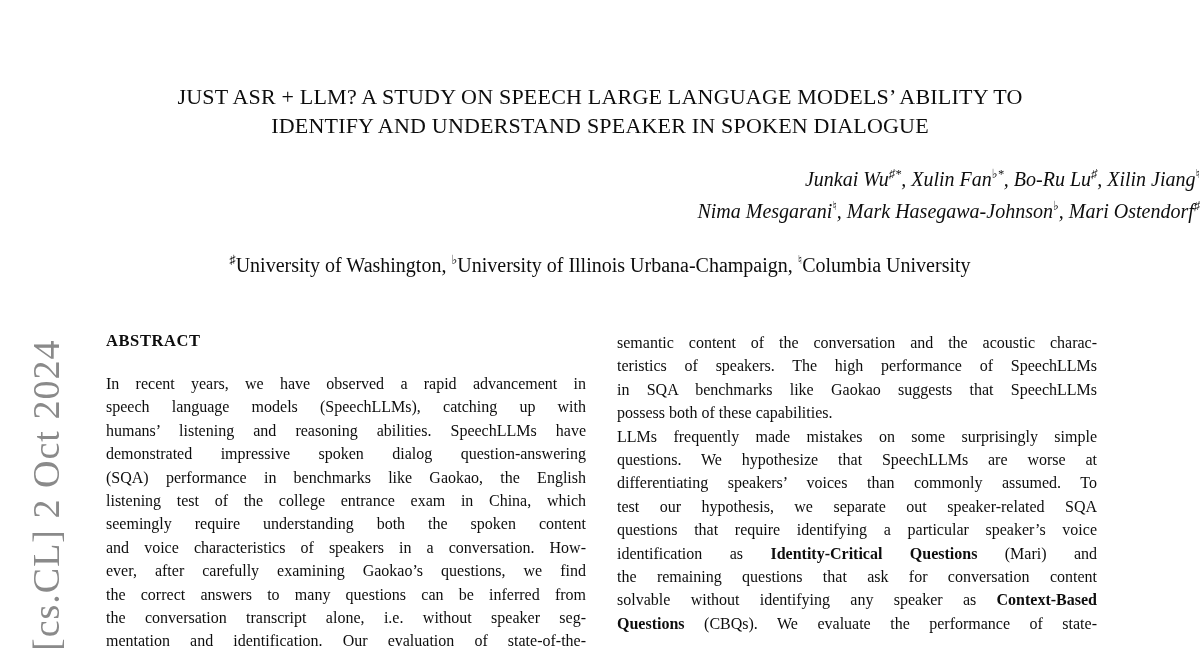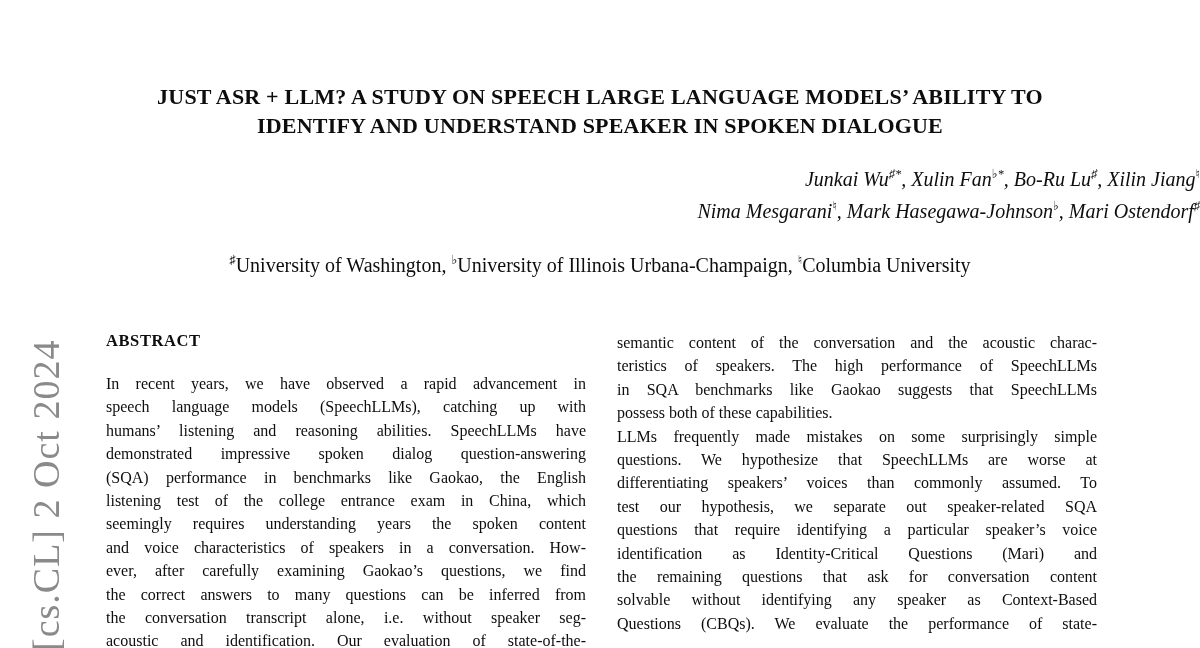--- a/index.html
+++ b/index.html
@@ -22,21 +22,21 @@
     transform: rotate(180deg);
     font-size: 38px;
     letter-spacing: 1px;
     color: #8a8a8a;
     white-space: nowrap;
     line-height: 48px;
   }
   .title {
     padding-top: 82px;
     text-align: center;
-    font-weight: bold;
+    font-weight: normal;
     font-size: 22px;
     line-height: 29px;
     letter-spacing: 0.2px;
   }
   .authors {
     margin-top: 23px;
     text-align: right;
     font-style: italic;
     font-size: 20px;
     line-height: 32px;
@@ -62,21 +62,21 @@
     text-align: left;
     font-weight: bold;
     font-size: 16.5px;
     line-height: 19px;
     margin-bottom: 22px;
     letter-spacing: 0.6px;
   }
   .line { text-align: justify; text-align-last: justify; }
   .line.end { text-align: center; text-align-last: left; }
   .line.indent { text-indent: 17px; }
-  .bold { font-weight: normal; }
+  .bold { font-weight: bold; }
   sup { font-size: 62%; line-height: 0; }
 </style>
 </head>
 <body>
 
 <div class="page">
 
   <div class="watermark">[cs.CL]  2 Oct 2024</div>
 
   <div class="title">
@@ -94,26 +94,26 @@
   <div class="columns">
     <div class="col">
       <div class="abstract-heading">ABSTRACT</div>
       <div>
           <div class="line"><span>In recent years, we have observed a rapid advancement in</span></div>
           <div class="line"><span>speech language models (SpeechLLMs), catching up with</span></div>
           <div class="line"><span>humans’ listening and reasoning abilities. SpeechLLMs have</span></div>
           <div class="line"><span>demonstrated impressive spoken dialog question-answering</span></div>
           <div class="line"><span>(SQA) performance in benchmarks like Gaokao, the English</span></div>
           <div class="line"><span>listening test of the college entrance exam in China, which</span></div>
-          <div class="line"><span>seemingly requires understanding years the spoken content</span></div>
+          <div class="line"><span>seemingly require understanding both the spoken content</span></div>
           <div class="line"><span>and voice characteristics of speakers in a conversation. How-</span></div>
           <div class="line"><span>ever, after carefully examining Gaokao’s questions, we find</span></div>
           <div class="line"><span>the correct answers to many questions can be inferred from</span></div>
           <div class="line"><span>the conversation transcript alone, i.e. without speaker seg-</span></div>
-          <div class="line"><span>acoustic and identification. Our evaluation of state-of-the-</span></div>
+          <div class="line"><span>mentation and identification. Our evaluation of state-of-the-</span></div>
         </div>
     </div>
     <div class="col">
       <div>
           <div class="line"><span>semantic content of the conversation and the acoustic charac-</span></div>
           <div class="line"><span>teristics of speakers. The high performance of SpeechLLMs</span></div>
           <div class="line"><span>in SQA benchmarks like Gaokao suggests that SpeechLLMs</span></div>
           <div class="line end"><span>possess both of these capabilities.</span></div>
           <div class="line"><span>LLMs frequently made mistakes on some surprisingly simple</span></div>
           <div class="line"><span>questions. We hypothesize that SpeechLLMs are worse at</span></div>

